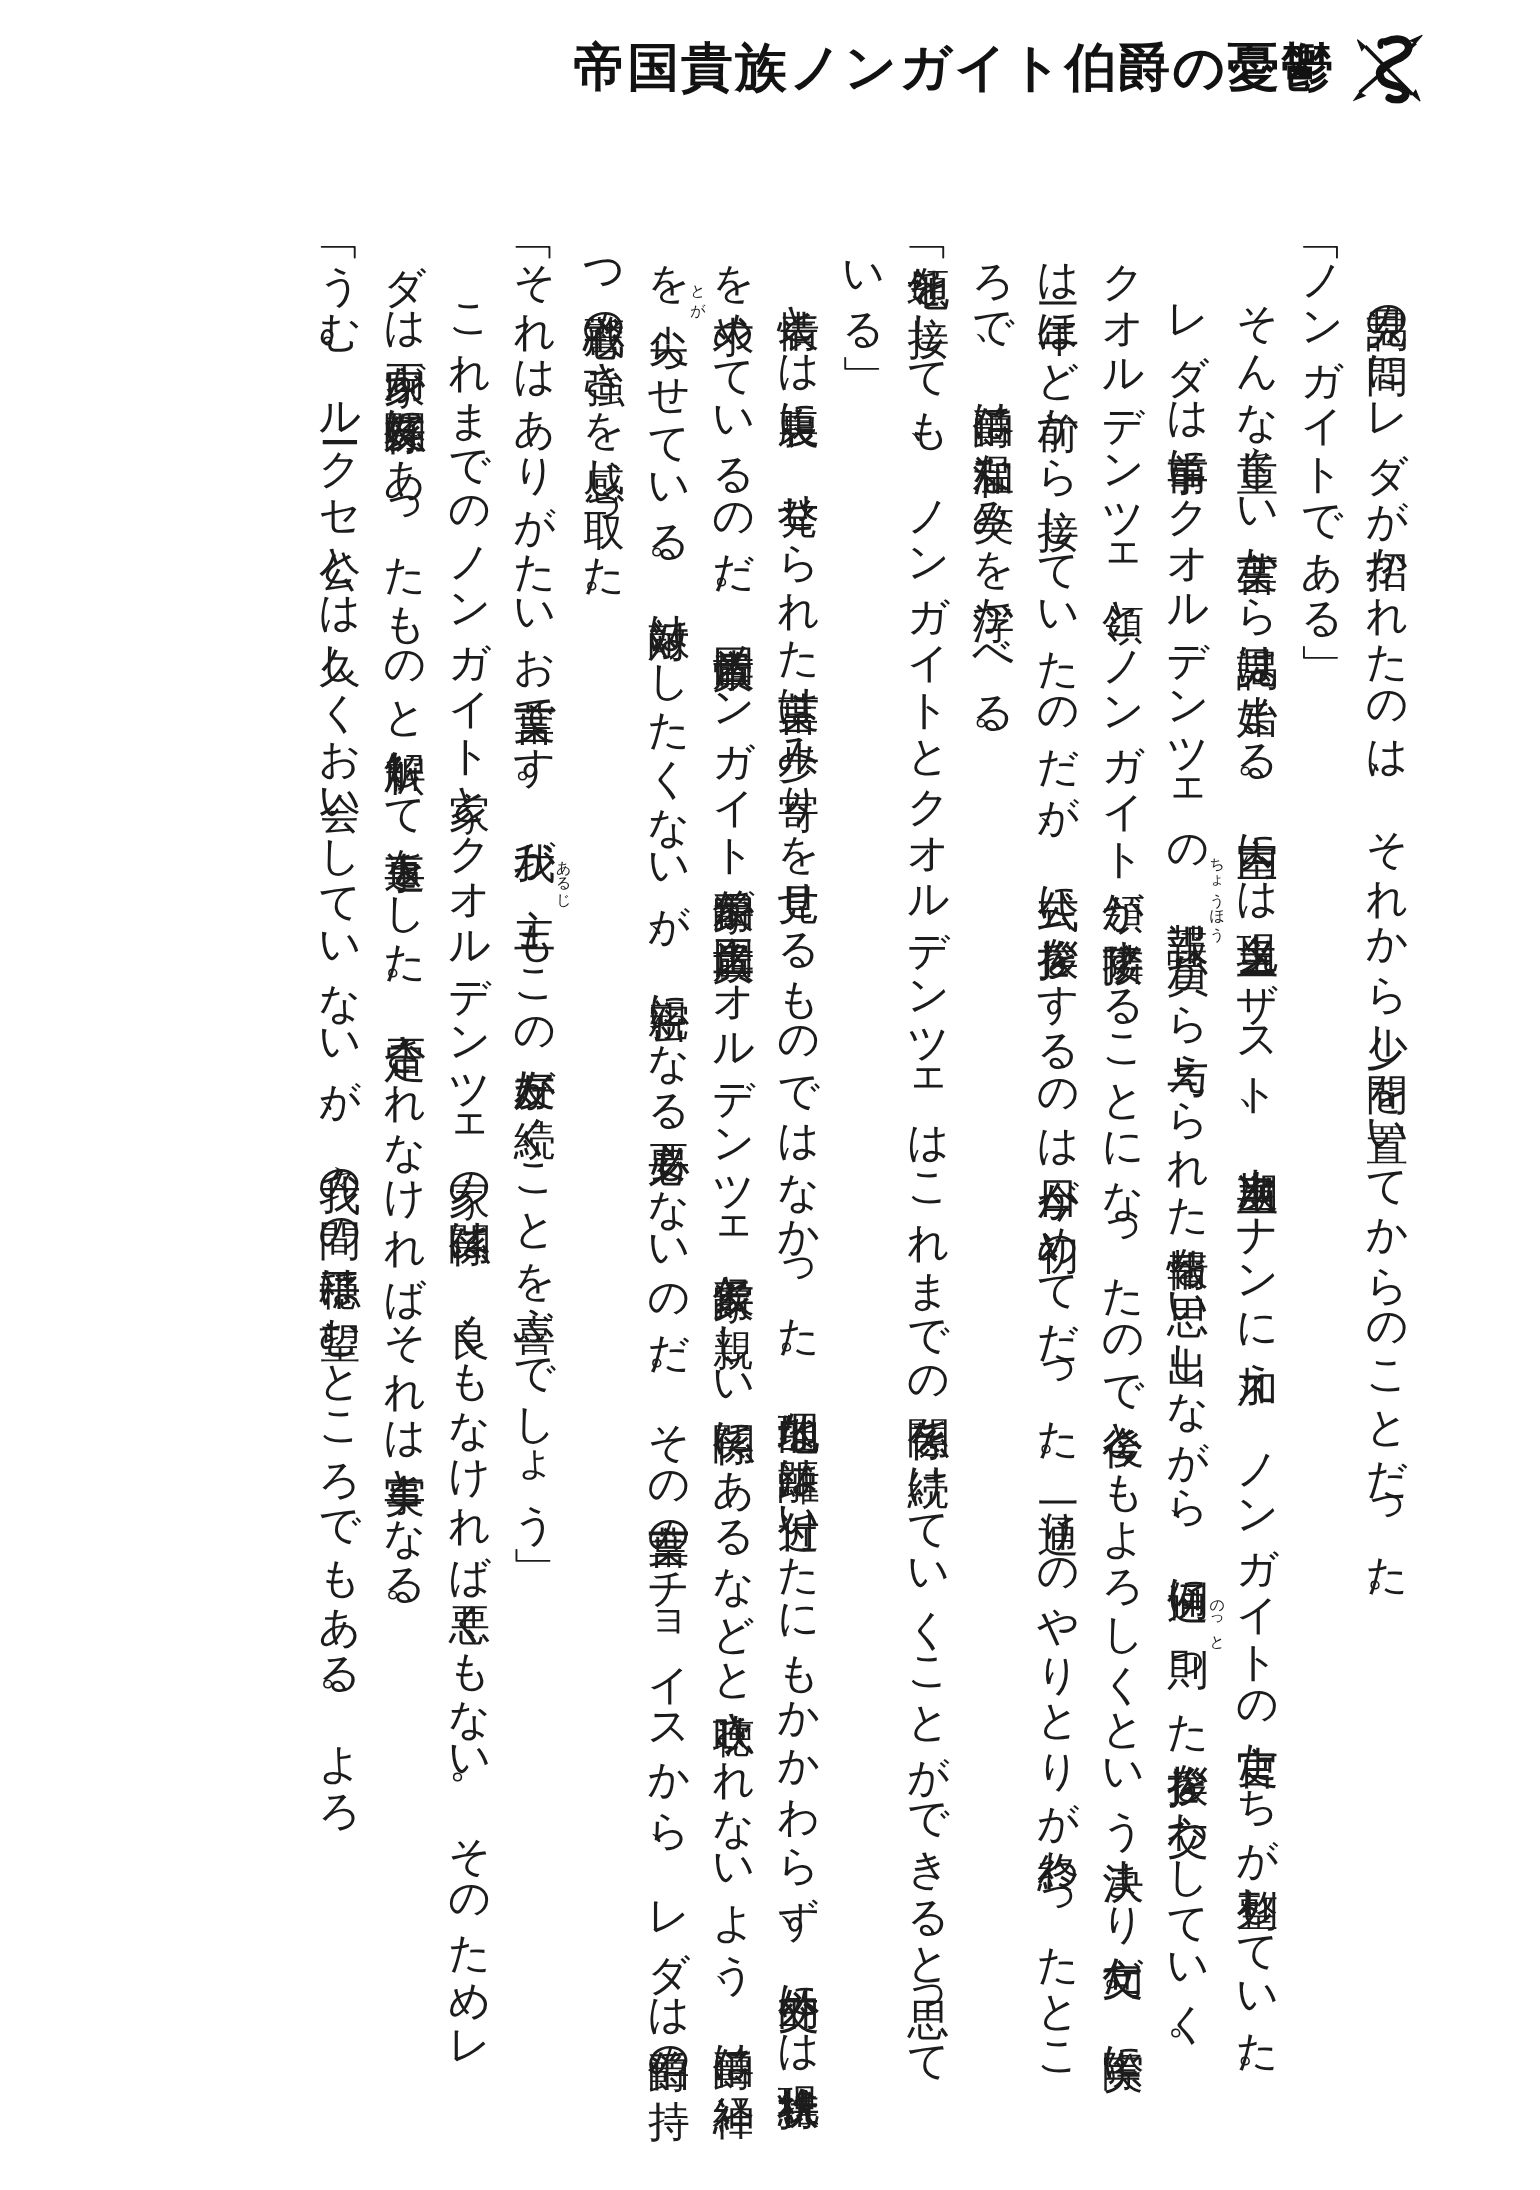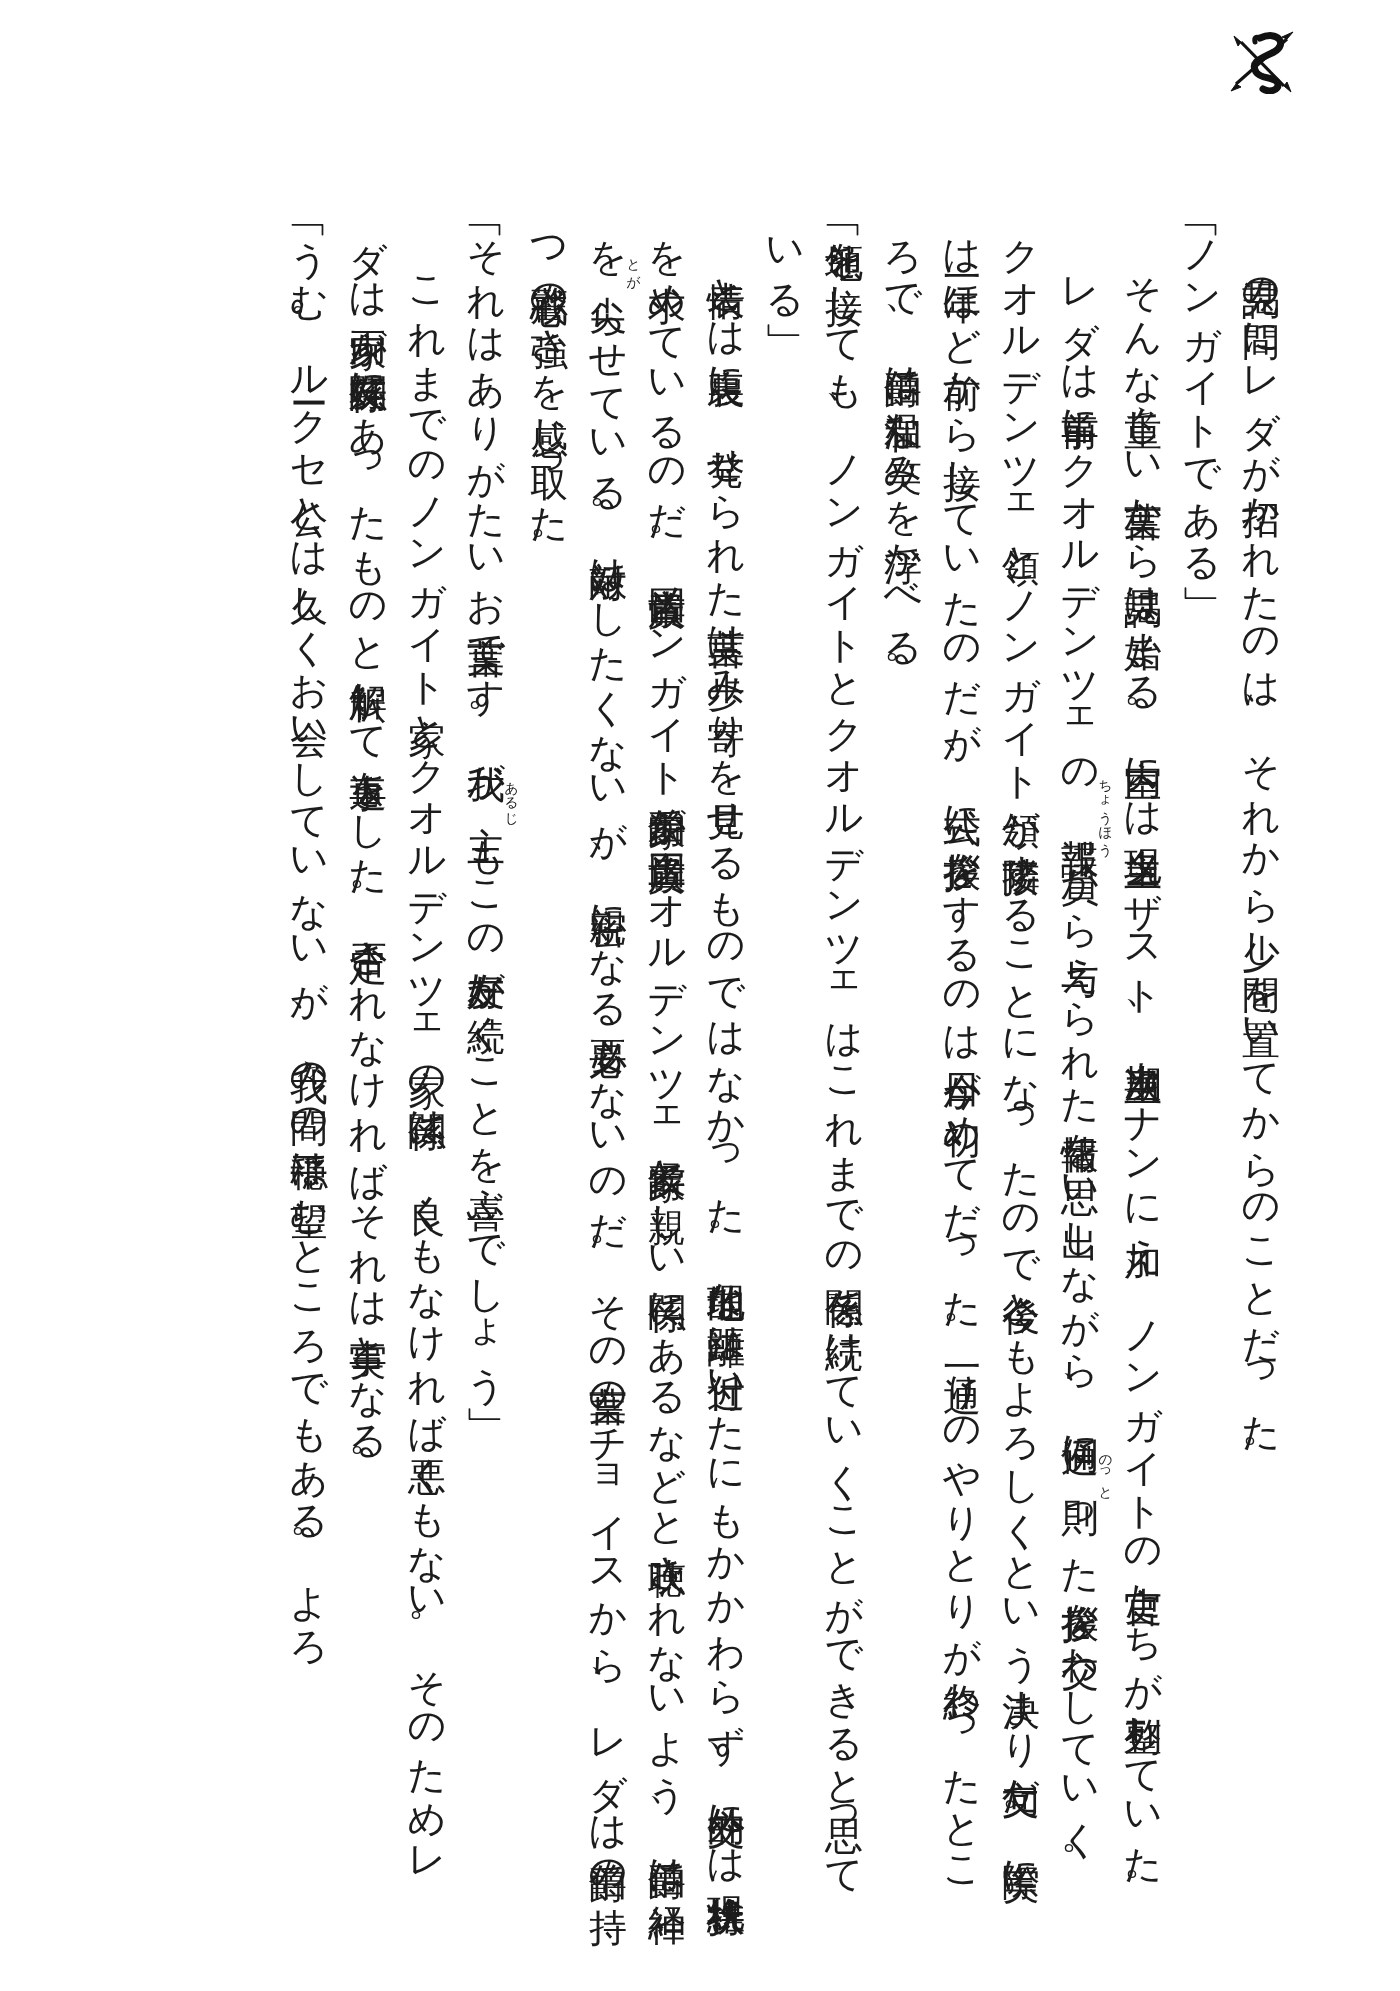--- a/index.html
+++ b/index.html
@@ -64,20 +64,21 @@
     letter-spacing: 0;
     font-family: "DejaVu Serif", "Liberation Serif", serif;
   }
 </style>
 </head>
 <body>
 
 <div class="page">
 
   <div class="header">
+    <div class="header-title">帝国貴族ノンガイト伯爵の憂鬱</div>
     <div class="ornament">
       <svg viewBox="0 0 64 66" width="64" height="66" xmlns="http://www.w3.org/2000/svg" aria-hidden="true">
 
         <g stroke="#121212" fill="#121212">
           <line x1="6" y1="56" x2="57" y2="11" stroke-width="3.2"></line>
           <polygon points="57,11 63,4 52,9"></polygon>
           <polygon points="6,56 1,63 11,59"></polygon>
           <line x1="11" y1="14" x2="54" y2="58" stroke-width="3.2"></line>
           <polygon points="11,14 4,8 8,18"></polygon>
           <polygon points="54,58 61,64 57,54"></polygon>

